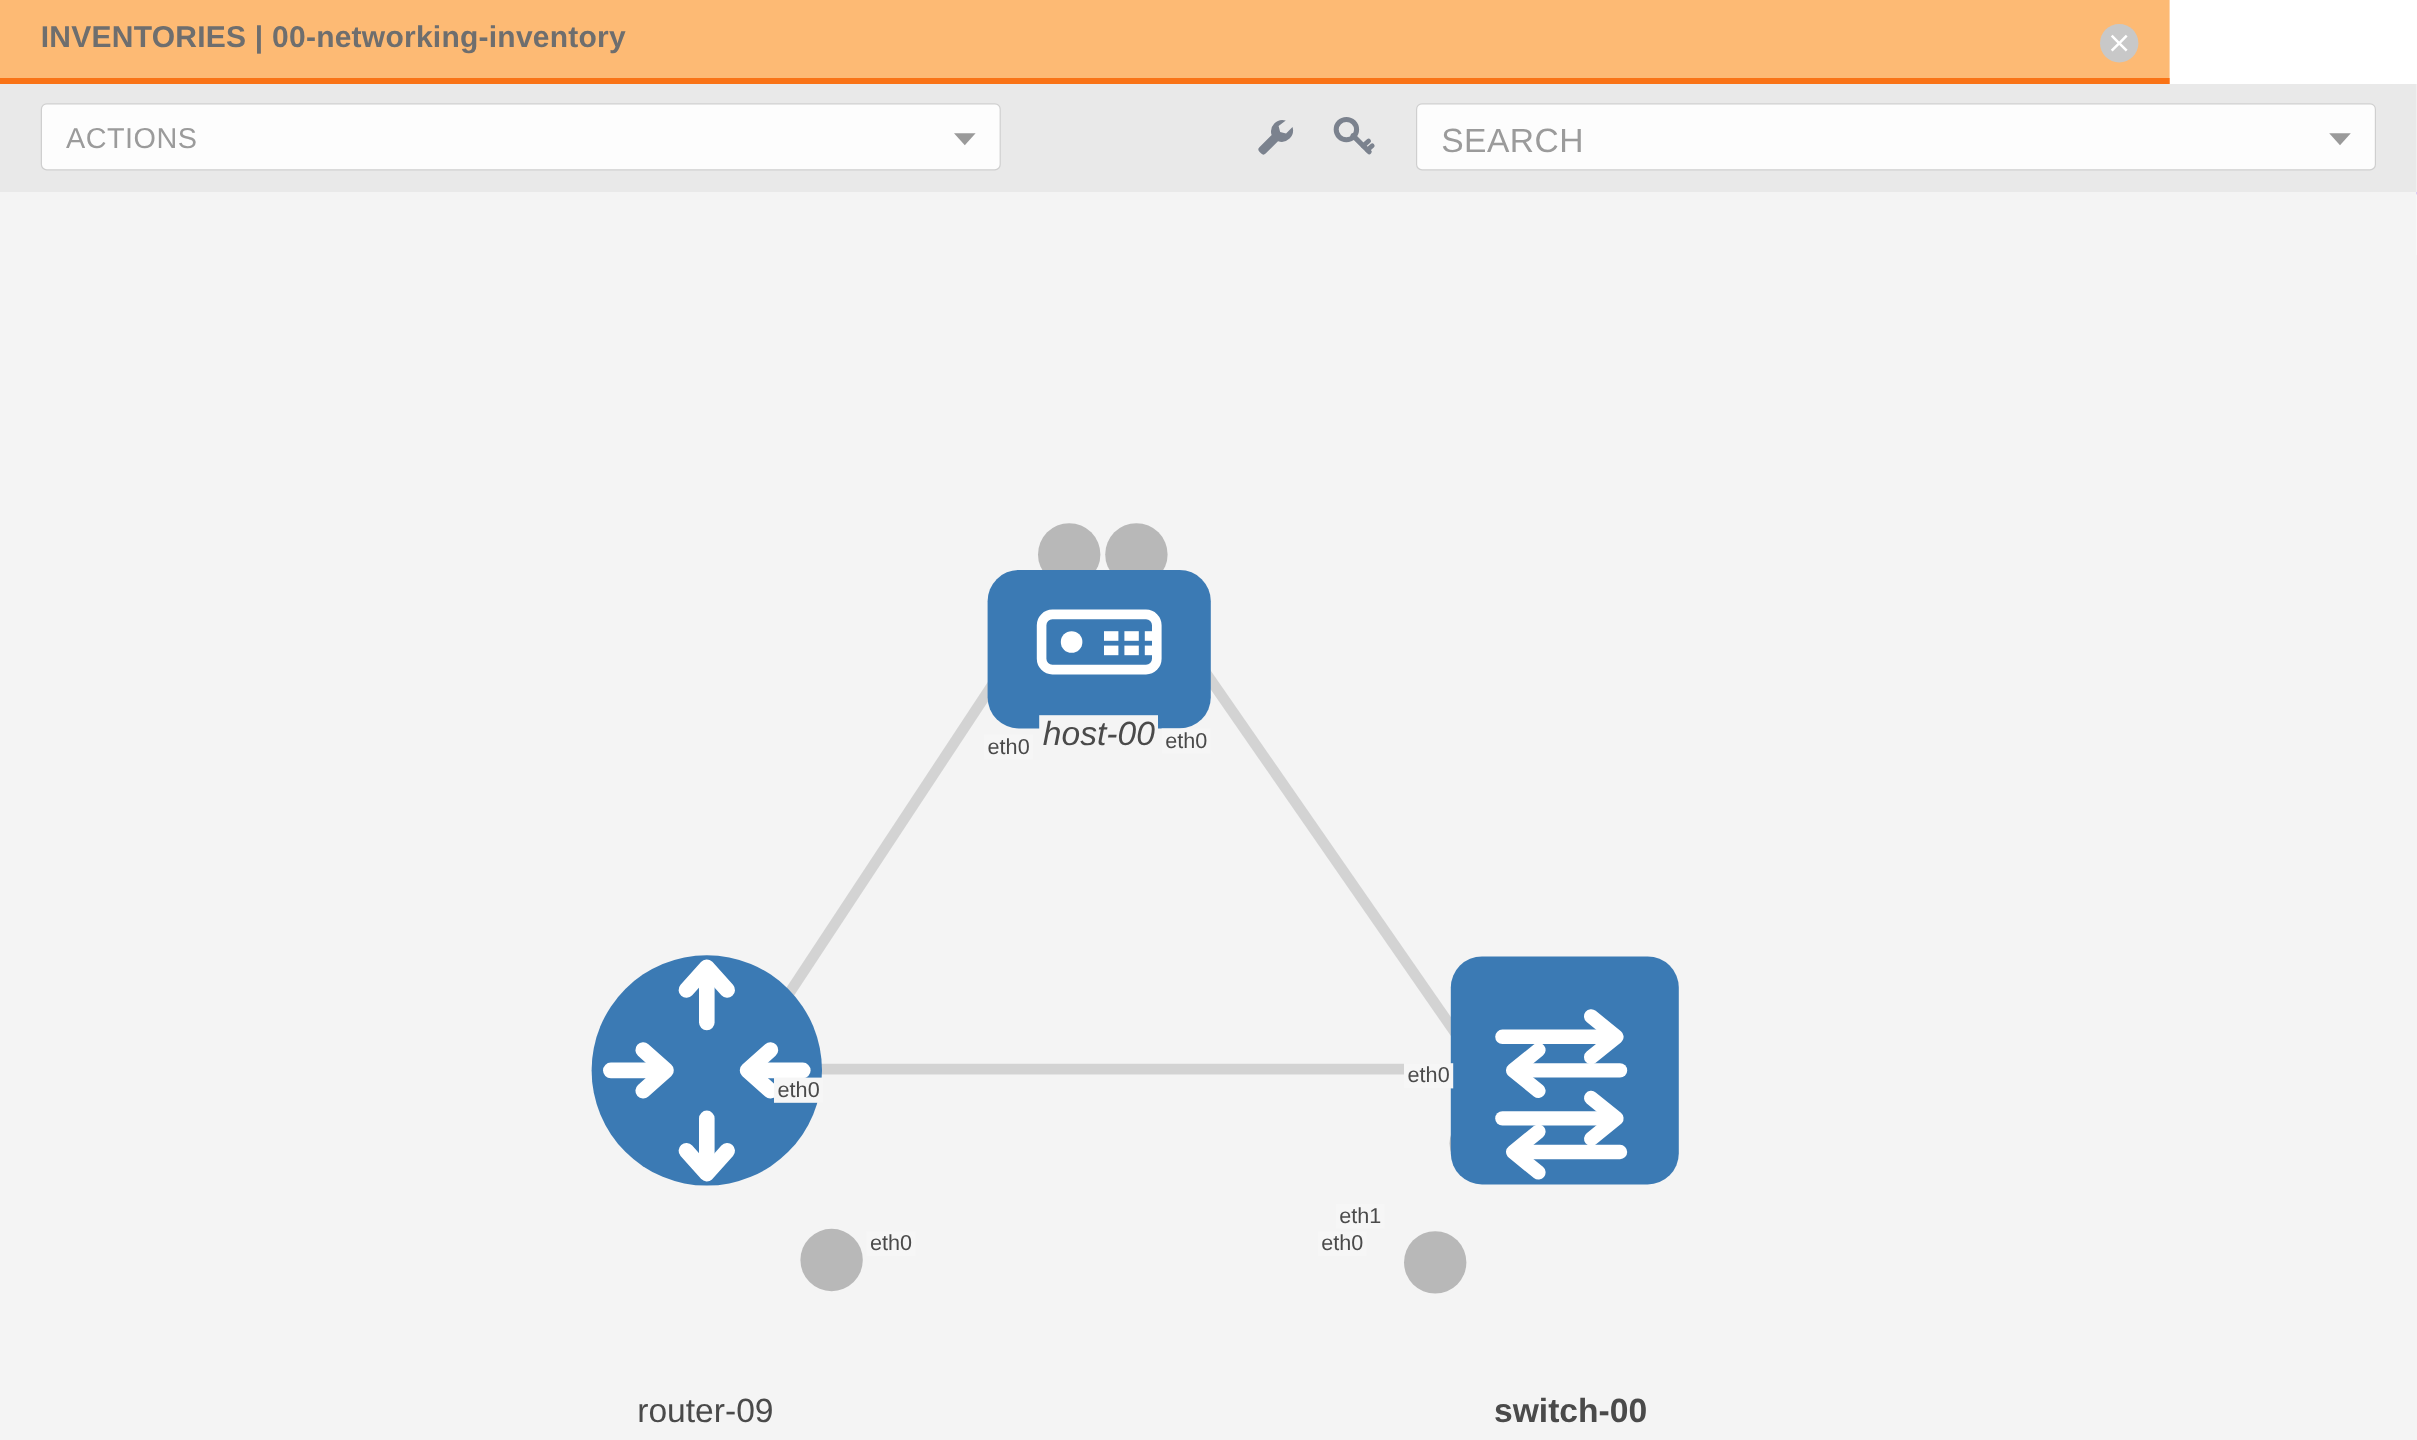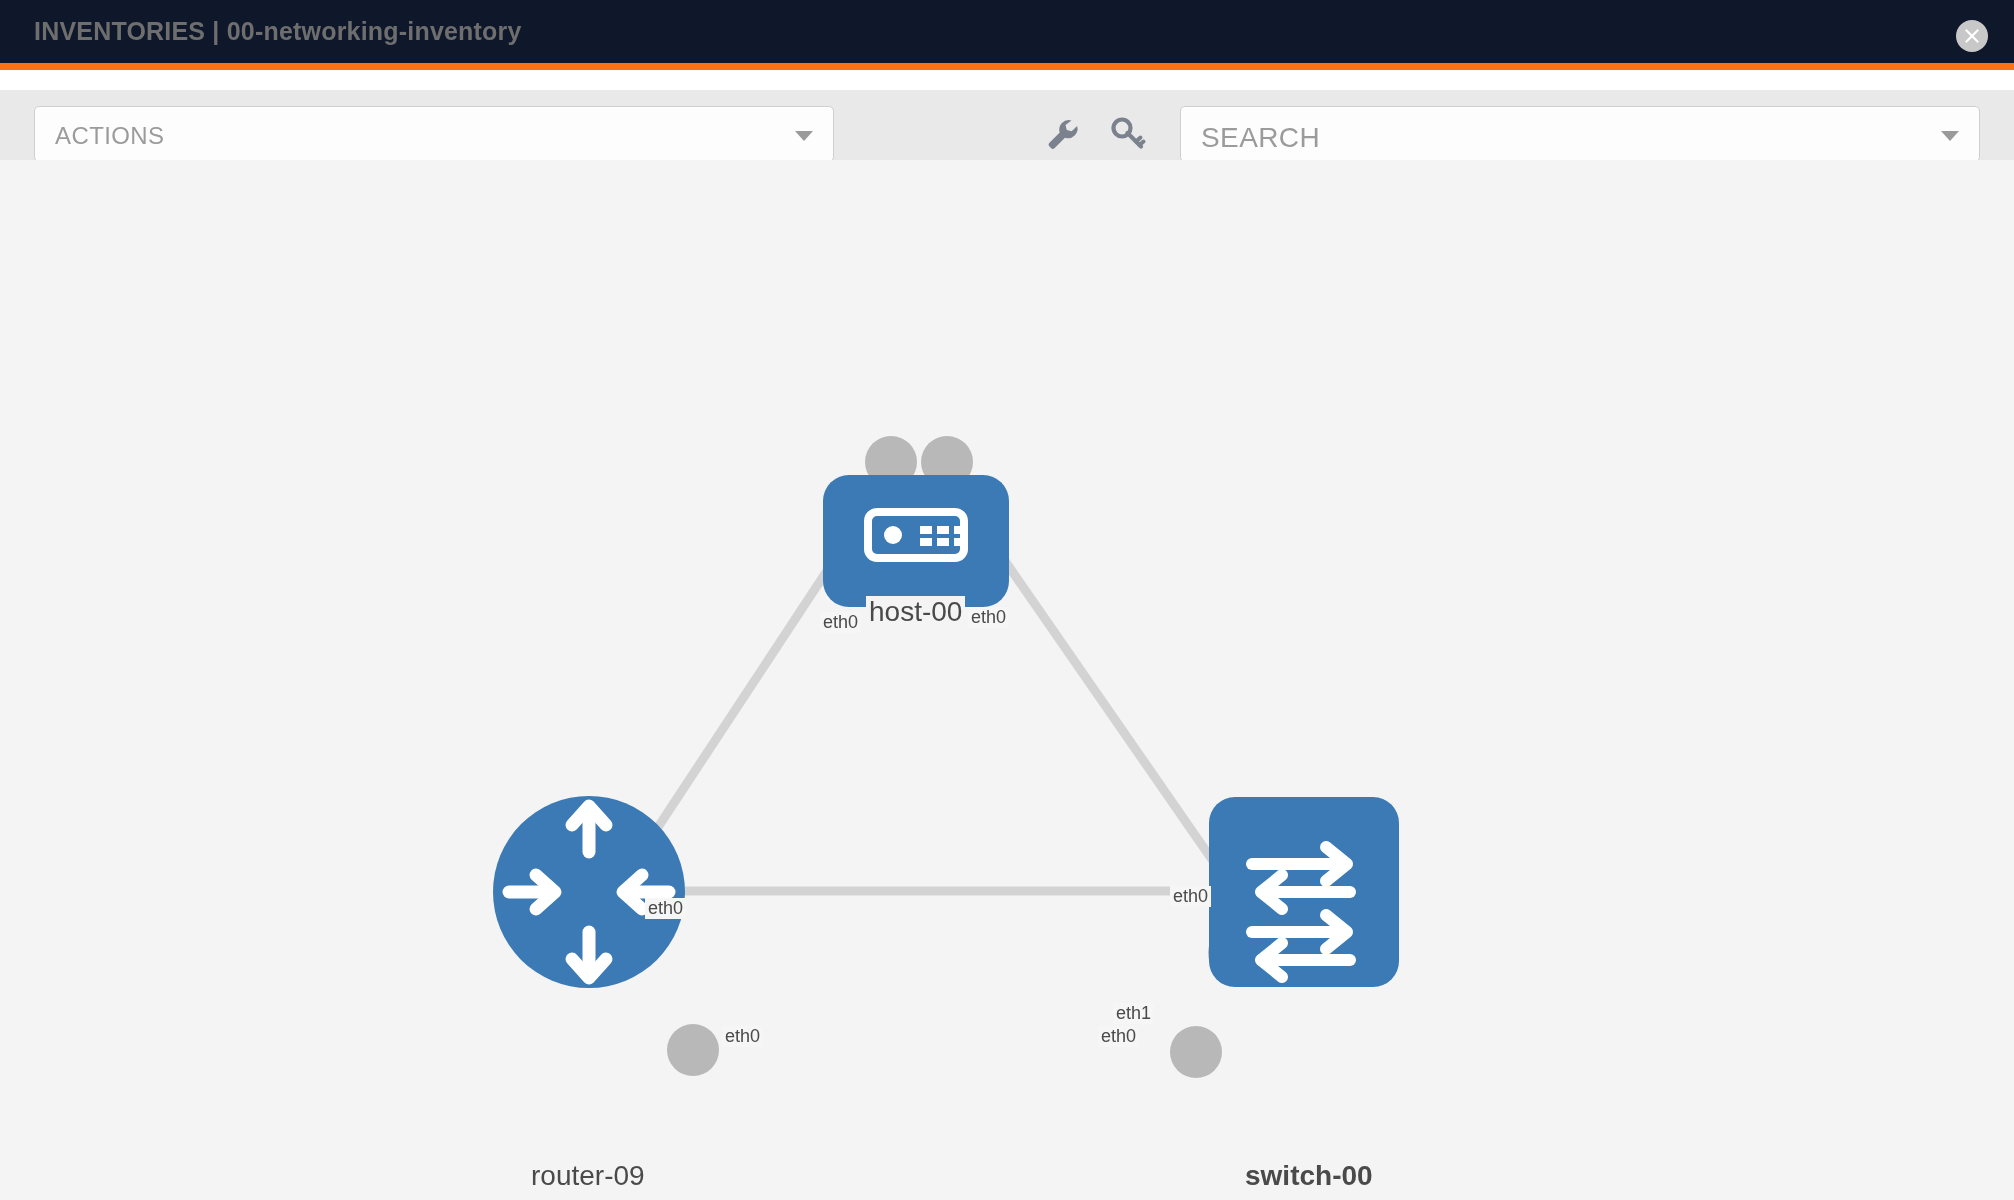--- a/index.html
+++ b/index.html
@@ -15,24 +15,24 @@
     position: relative;
     width: 2014px;
     height: 1200px;
     background: #ffffff;
   }
 
   
   .header {
     position: absolute;
     top: 0; left: 0;
-    width: 2014px;
+    width: 1808px;
     height: 70px;
-    background: #0f172a;
-    border-bottom: 7px solid #f97316;
+    background: #fdba74;
+    border-bottom: 5px solid #f97316;
   }
   .header-title {
     position: absolute;
     left: 34px;
     top: 17px;
     font-size: 25px;
     font-weight: bold;
     color: #6e6e6e;
     letter-spacing: 0.2px;
     white-space: nowrap;
@@ -50,21 +50,20 @@
   .close-btn svg { display: block; }
 
   
   .toolbar {
     position: absolute;
     top: 70px; left: 0;
     width: 2014px;
     height: 92px;
     background: #e9e9e9;
     border-bottom: 2px solid #8b5cf6;
-    margin-top: 20px;
   }
   .actions-select {
     position: absolute;
     left: 34px;
     top: 16px;
     width: 800px;
     height: 56px;
     background: #fdfdfd;
     border: 1px solid #cfcfcf;
     border-radius: 5px;
@@ -248,21 +247,21 @@
 
           <path d="M1252 772 L1345 772"></path>
           <path d="M1326 755 L1347 772 L1326 789"></path>
 
           <path d="M1350 800 L1263 800"></path>
           <path d="M1282 783 L1261 800 L1282 817"></path>
         </g>
       </g>
     </svg>
 
-    <div class="node-label" style="left:866px; top:436px;">host-00</div>
+    <div class="node-label" style="left:866px; top:436px;font-style:italic;">host-00</div>
     <div class="node-label" style="left:528px; top:1000px;">router-09</div>
     <div class="node-label" style="left:1242px; top:1000px;font-weight:bold;">switch-00</div>
 
     <div class="iface-label" style="left:820px; top:452px;">eth0</div>
     <div class="iface-label" style="left:968px; top:447px;">eth0</div>
     <div class="iface-label" style="left:645px; top:738px;">eth0</div>
     <div class="iface-label" style="left:1170px; top:726px;">eth0</div>
     <div class="iface-label" style="left:722px; top:866px;">eth0</div>
     <div class="iface-label" style="left:1098px; top:866px;">eth0</div>
     <div class="iface-label" style="left:1113px; top:843px;">eth1</div>

